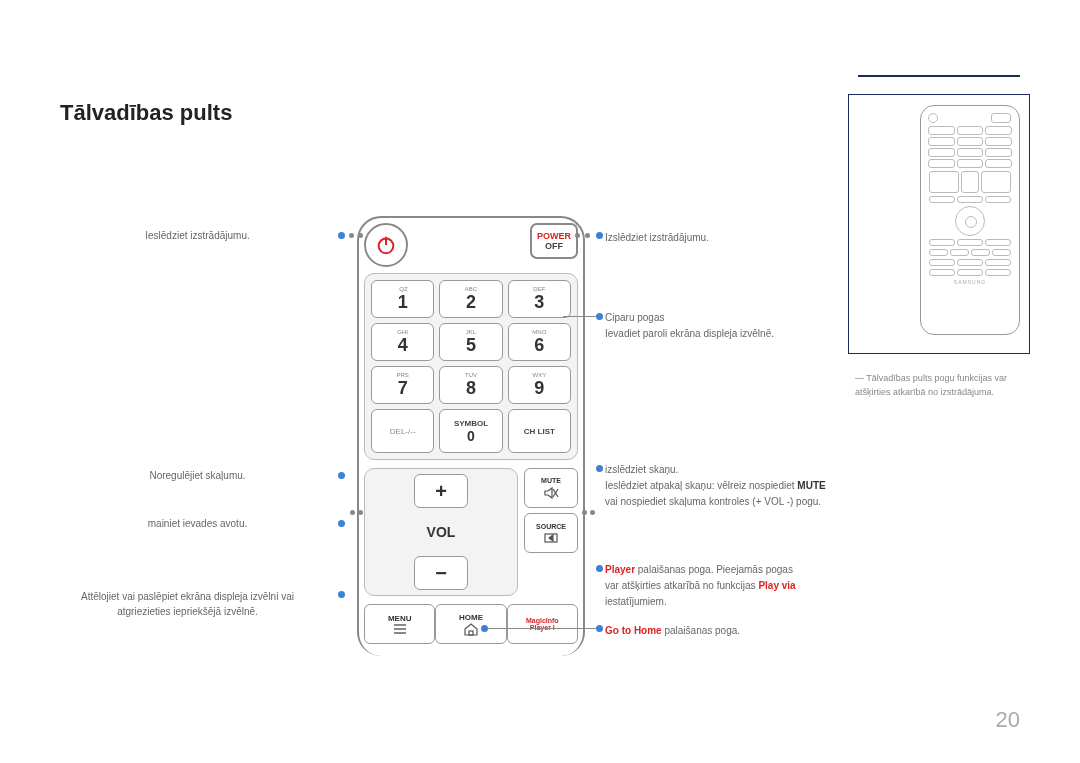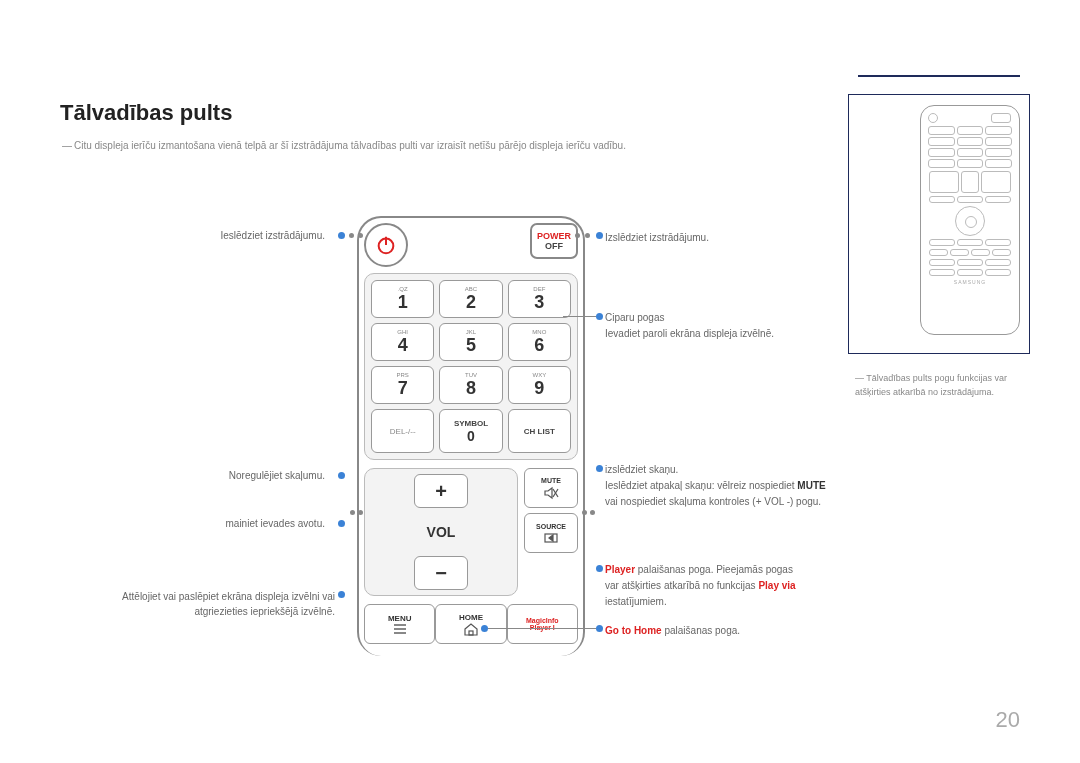--- a/index.html
+++ b/index.html
@@ -27,21 +27,21 @@
 .ctxt{font-size:14px;font-weight:700;color:#333}
 .mcol{display:flex;flex-direction:column;gap:5px;width:54px}
 .mbtn{background:#fff;border:1.5px solid #999;border-radius:6px;height:40px;display:flex;flex-direction:column;align-items:center;justify-content:center}
 .mbtn .t{font-size:7px;font-weight:700;color:#333}
 .mbtn svg{margin-top:2px}
 .brow{display:flex;gap:0}
 .bbtn{flex:1;background:#fff;border:1.5px solid #999;border-radius:6px;height:40px;display:flex;flex-direction:column;align-items:center;justify-content:center}
 .bbtn .t{font-size:8px;font-weight:700;color:#333}
 .bbtn.na{color:#d22}
 .bbtn.na .t{color:#d22}
-.callL{position:absolute;font-size:10px;color:#666;text-align:right}
+.callL{position:absolute;font-size:10px;color:#666;text-align:center}
 .callR{position:absolute;font-size:10px;color:#666;text-align:left;line-height:1.6}
 .dot{position:absolute;width:7px;height:7px;background:#3b82d6;border-radius:50%}
 .ln{position:absolute;background:#888;height:1px}
 .ld{position:absolute;width:5px;height:5px;background:#888;border-radius:50%}
 .mini{position:absolute;top:105px;right:60px;width:100px;height:230px;border:1.5px solid #999;border-radius:14px;padding:7px}
 .mini .r{display:flex;justify-content:space-between;margin-bottom:3px}
 .mini .b{border:1px solid #bbb;border-radius:3px;height:10px;flex:1;margin:0 1px}
 .mini .c{border:1px solid #bbb;border-radius:50%;width:10px;height:10px}
 .mini .g{display:grid;grid-template-columns:repeat(3,1fr);gap:2px;margin-bottom:3px}
 .mini .g .b{height:9px;margin:0}
@@ -53,21 +53,20 @@
 .sidebox{position:absolute;top:94px;right:50px;width:182px;height:260px;border:1px solid #1e2a5a}
 .sidenote{position:absolute;top:372px;right:60px;width:165px;font-size:9px;color:#888;line-height:1.5}
 .pg{position:absolute;bottom:30px;right:60px;font-size:22px;color:#aaa}
 </style>
 </head>
 <body>
 
 <div class="rule"></div>
 <h2 class="title">Tālvadības pults</h2>
 <div class="notes">
-  <div><span class="d">―</span><span>Citu displeja ierīču izmantošana vienā telpā ar šī izstrādājuma tālvadības pulti var izraisīt netīšu pārējo displeja ierīču vadību.</span></div>
 </div>
 
 <div class="remote">
   <div class="row">
     <div class="pwbtn">
       <svg viewBox="0 0 24 24" fill="none" stroke="#d22" stroke-width="2.2">
           <circle cx="12" cy="13" r="8"></circle>
           <line x1="12" y1="3" x2="12" y2="12"></line>
         </svg>
     </div>

